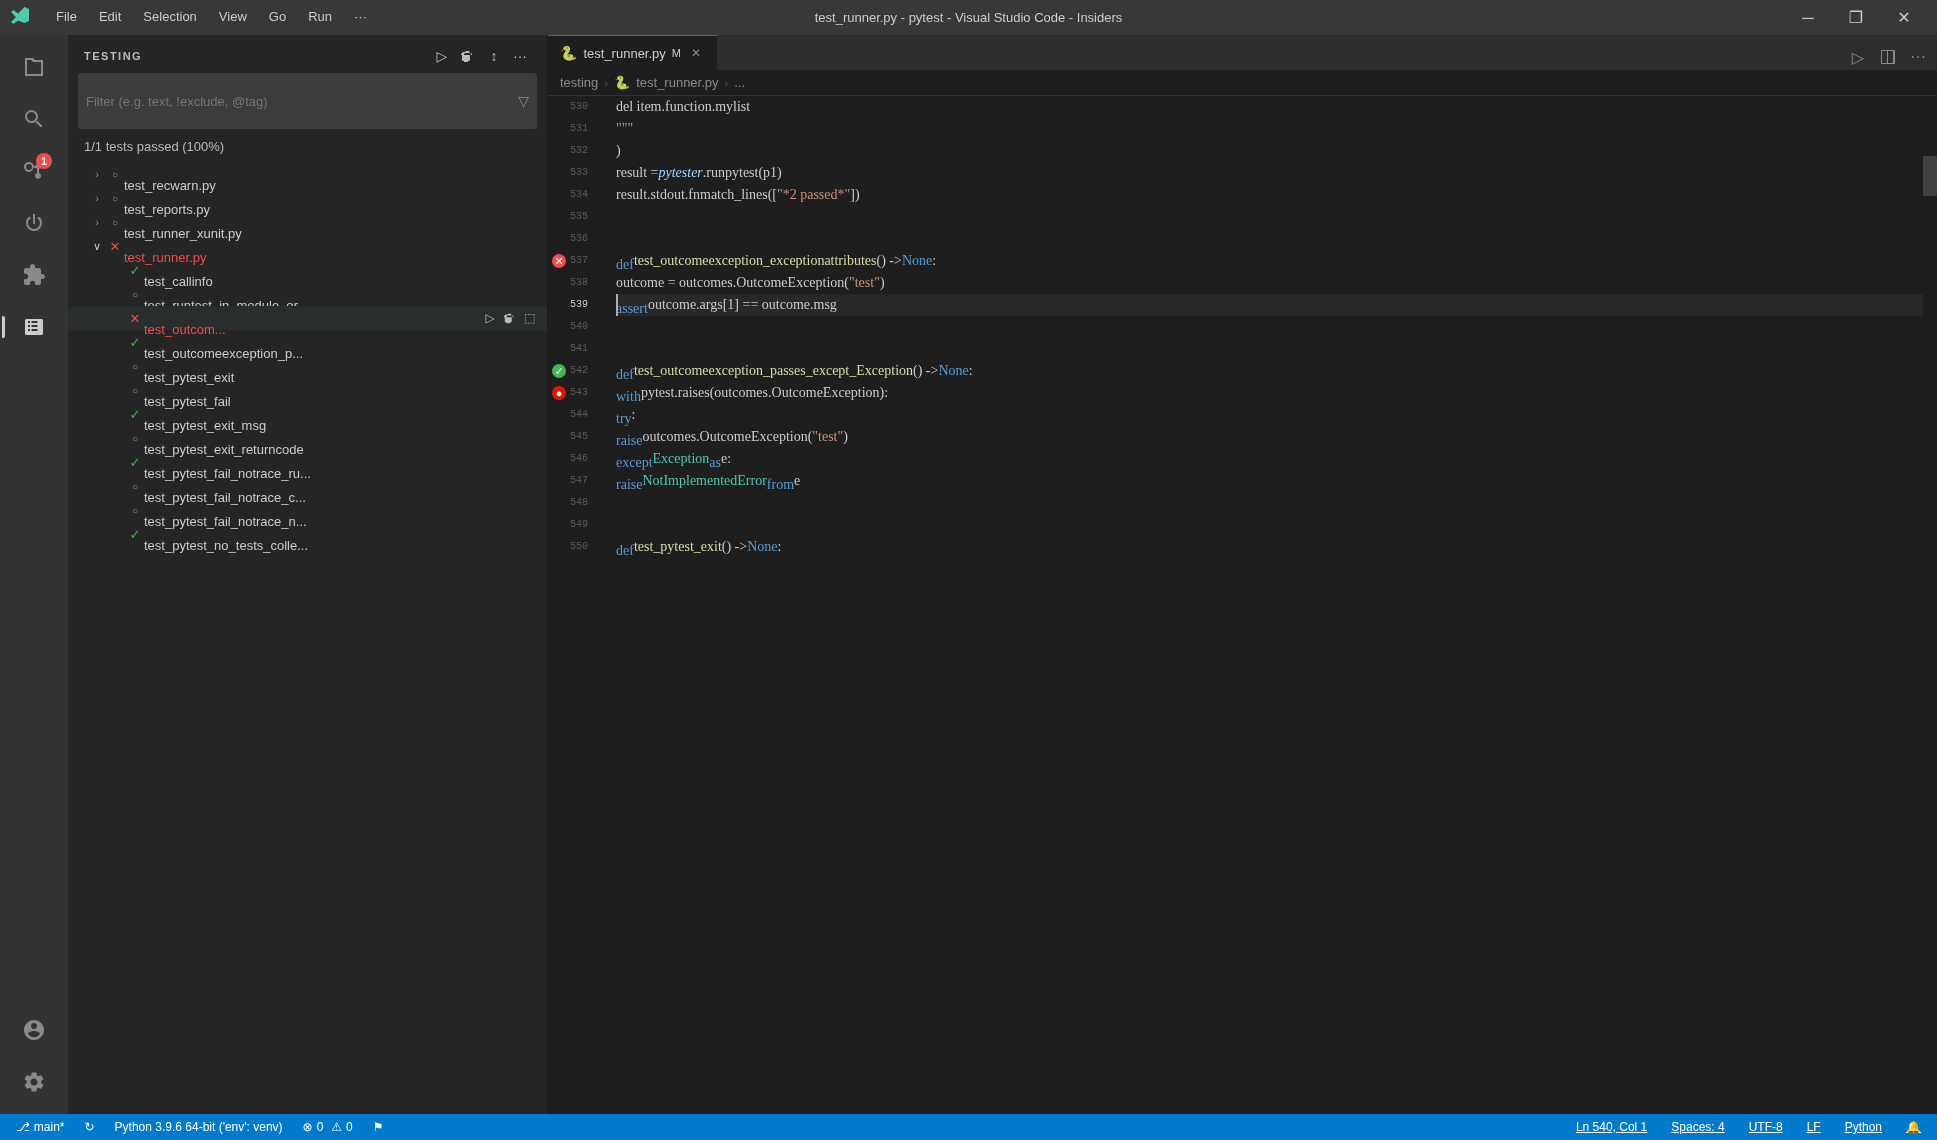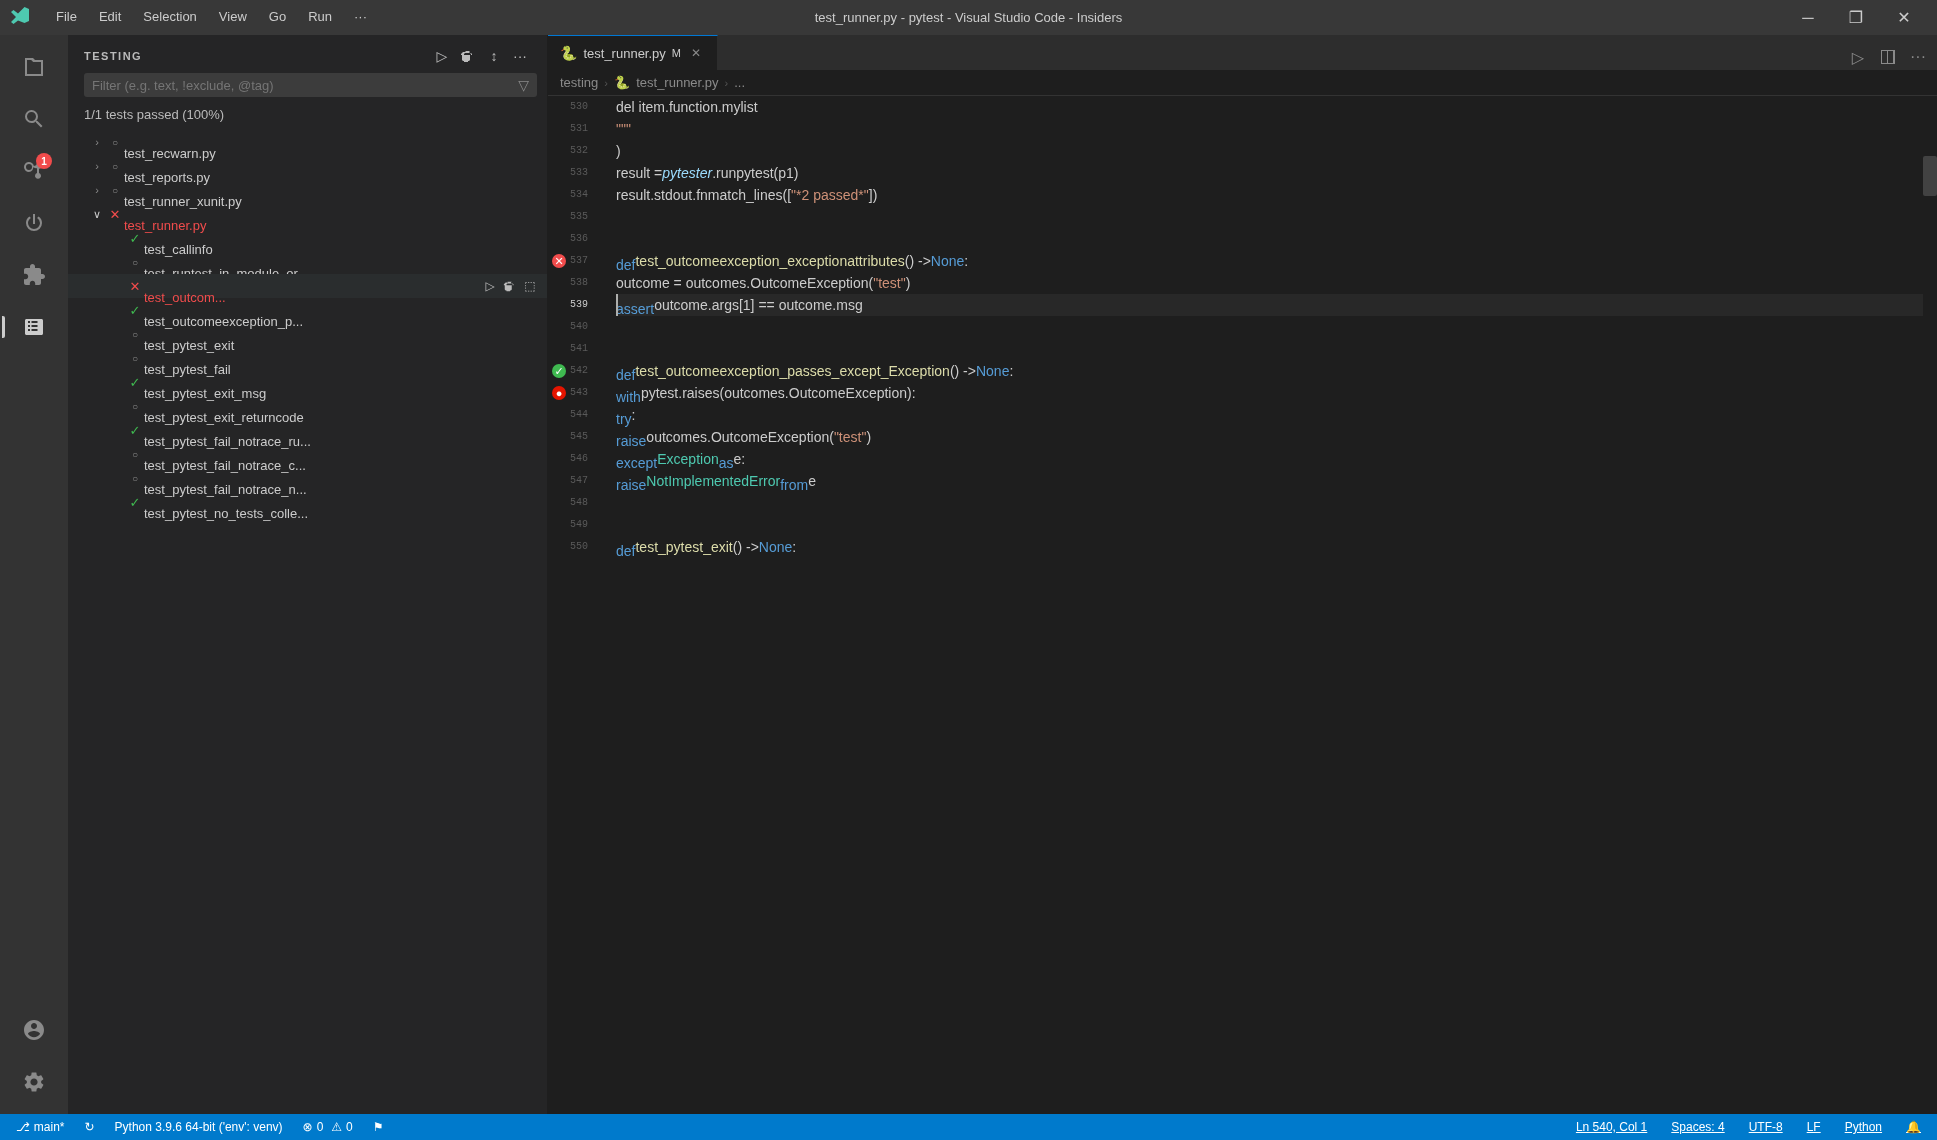--- a/index.html
+++ b/index.html
@@ -164,24 +164,24 @@
       justify-content: center;
       cursor: pointer;
       color: #bbbbbb;
       font-size: 14px;
       border-radius: 3px;
     }
 
     .filter-bar {
       display: flex;
       align-items: center;
-      margin: 0 10px 6px 16px;
+      margin: 0 10px 6px 10px;
       background: #3c3c3c;
       border-radius: 3px;
-      padding: 4px 8px;
+      padding: 20px 8px;
     }
     .filter-input {
       flex: 1;
       background: transparent;
       border: none;
       color: #8a8a8a;
       font-size: 13px;
       outline: none;
     }
     .filter-icon {
@@ -362,21 +362,21 @@
       padding-left: 8px;
       position: relative;
     }
     .code-content::-webkit-scrollbar { width: 10px; height: 10px; }
     .code-content::-webkit-scrollbar-thumb { background: #424242; }
 
     .line {
       display: flex;
       align-items: center;
       height: 22px;
-      font-family: Liberation Sans, sans-serif;
+      font-family: Liberation Serif, serif;
       font-size: 14px;
     }
     .line-num {
       height: 22px;
       line-height: 22px;
       font-family: 'Consolas', 'Courier New', monospace;
       font-size: 10px;
       color: #5a5a5a;
       display: block;
     }

